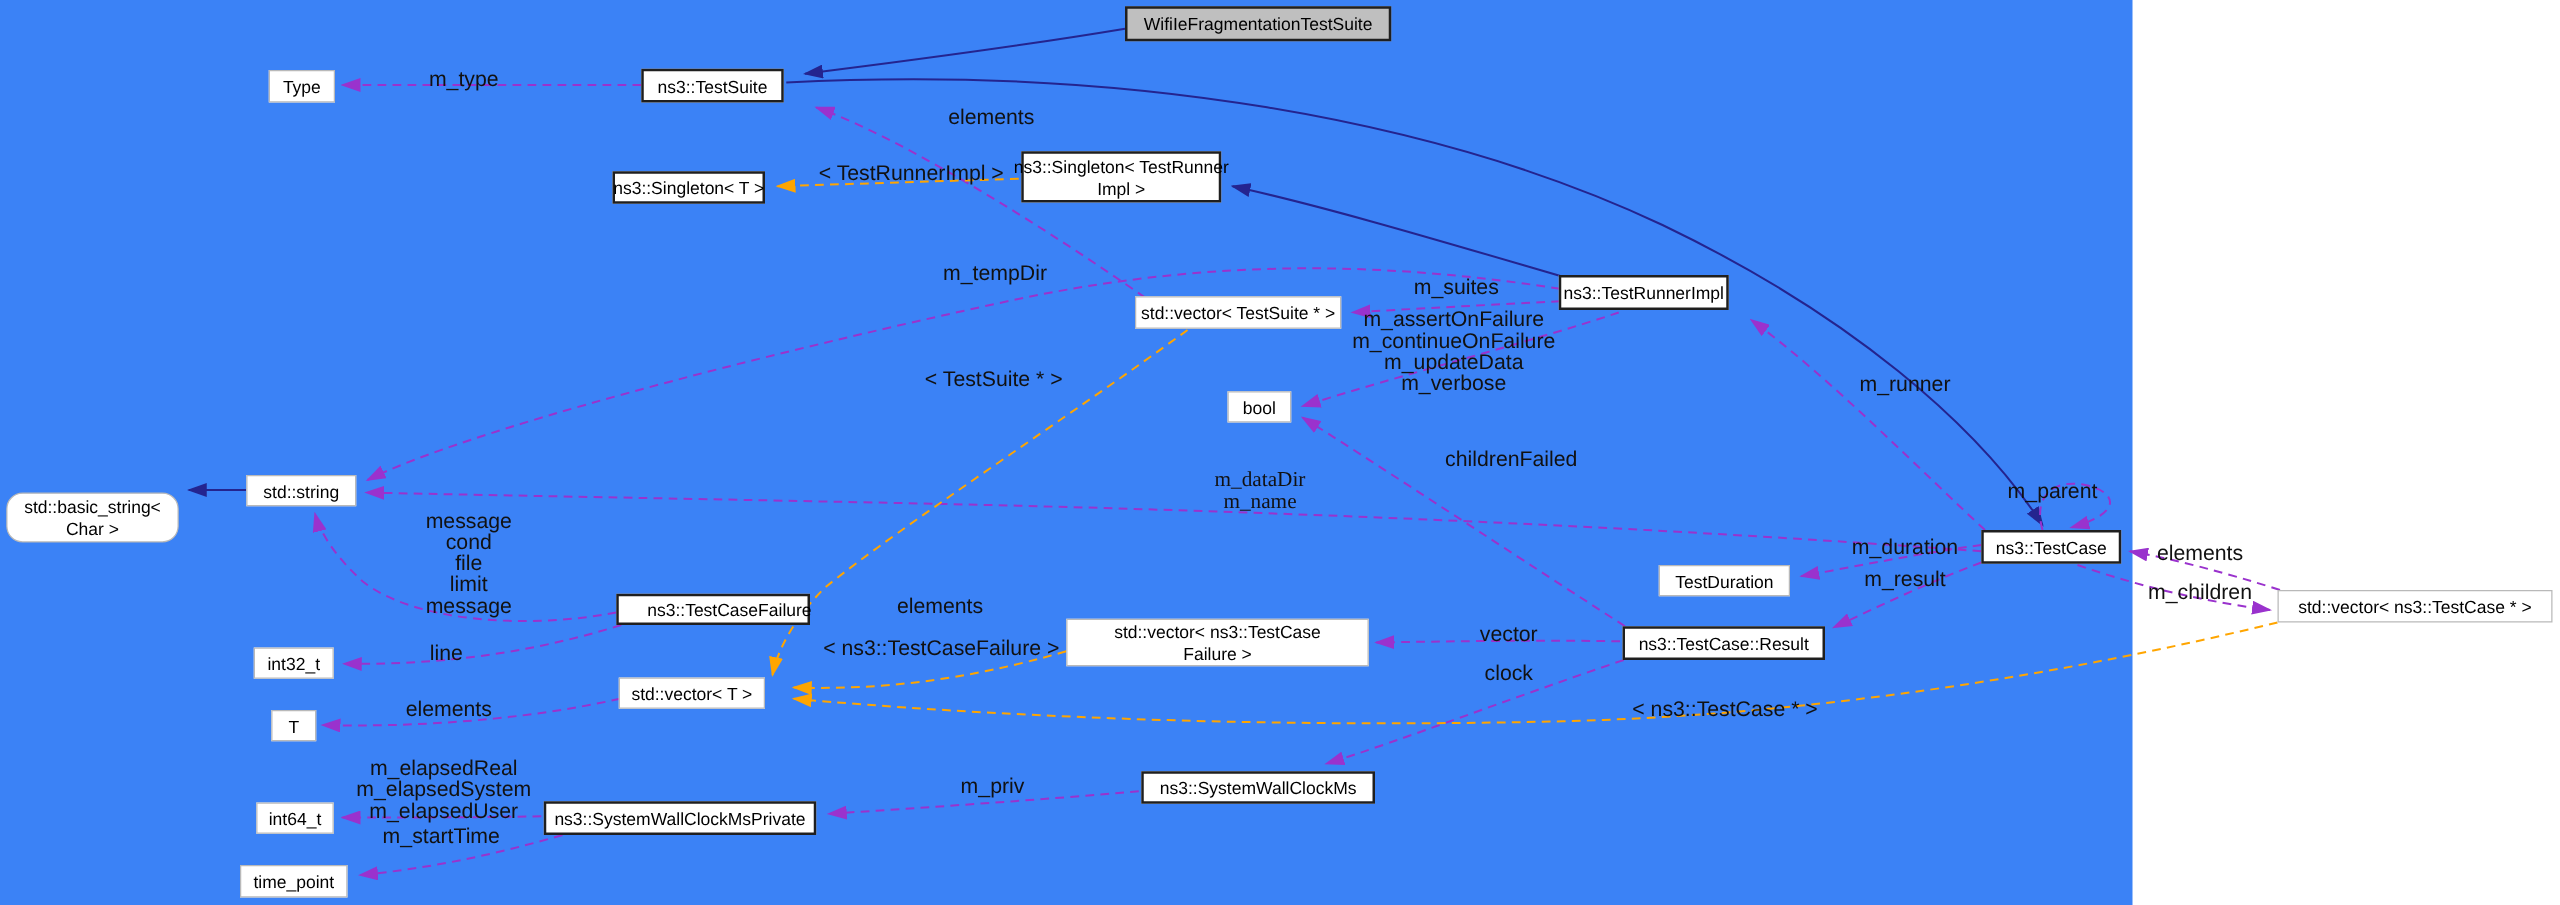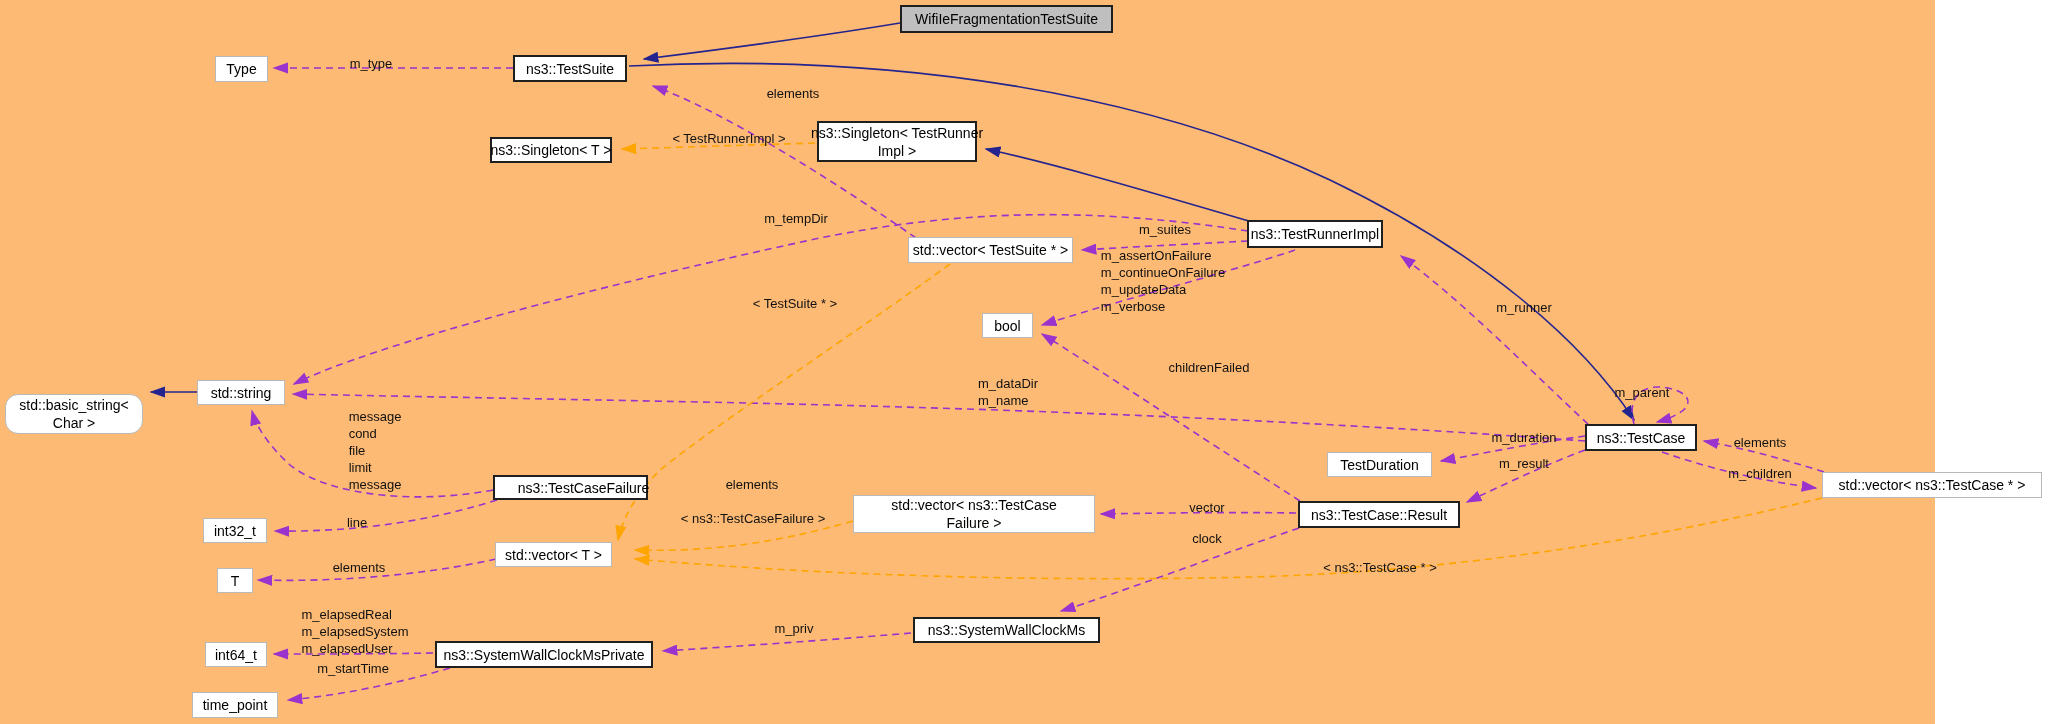--- a/index.html
+++ b/index.html
@@ -1,26 +1,26 @@
 <!DOCTYPE html>
 <html><head>
 <meta charset="utf-8">
 <style>
   html,body{margin:0;padding:0;background:#ffffff;}
-  .canvas{position:relative;width:1935px;height:724px;background:#fdba74;
+  .canvas{position:relative;width:1706px;height:724px;background:#3b82f6;
           font-family:"Liberation Sans","DejaVu Sans",sans-serif;color:#000;}
   .edges{position:absolute;left:0;top:0;width:2048px;height:724px;}
   .box{position:absolute;background:#ffffff;display:flex;flex-direction:column;
        align-items:center;justify-content:center;font-size:14px;line-height:18px;
        white-space:nowrap;text-align:center;box-sizing:border-box;padding:0 6px;}
   .doc{border:2px solid #1f1f1f;}
   .ext{border:1.5px solid #b9b9b9;}
   .main{border:2px solid #1f1f1f;background:#bfbfbf;}
-  .elabel{position:absolute;font-size:13px;line-height:17px;white-space:nowrap;
-          transform:translateX(-50%);text-align:left;color:#111;}
+  .elabel{position:absolute;font-size:17px;line-height:17px;white-space:nowrap;
+          transform:translateX(-50%);text-align:center;color:#111;}
 </style>
 </head>
 <body>
 
 <div class="canvas">
 
   <svg class="edges" viewBox="0 0 2048 724">
     <defs>
       <marker id="an" markerWidth="10" markerHeight="7" refX="9" refY="3.5" orient="auto">
         <path d="M0,0 L10,3.5 L0,7 z" fill="#24248f"></path>
@@ -152,21 +152,21 @@
   <div class="elabel" style="left:1165px;top:221px;">m_suites</div>
   <div class="elabel" style="left:1163px;top:247px;">
     <div>m_assertOnFailure</div>
     <div>m_continueOnFailure</div>
     <div>m_updateData</div>
     <div>m_verbose</div>
   </div>
   <div class="elabel" style="left:795px;top:295px;">&lt; TestSuite * &gt;</div>
   <div class="elabel" style="left:1524px;top:299px;">m_runner</div>
   <div class="elabel" style="left:1209px;top:359px;">childrenFailed</div>
-  <div class="elabel" style="left:1008px;top:375px;">
+  <div class="elabel" style="left:1008px;top:375px;font-family:Liberation Serif, serif;">
     <div>m_dataDir</div>
     <div>m_name</div>
   </div>
   <div class="elabel" style="left:1642px;top:384px;">m_parent</div>
   <div class="elabel" style="left:375px;top:408px;">
     <div>message</div>
     <div>cond</div>
     <div>file</div>
     <div>limit</div>
     <div>message</div>

